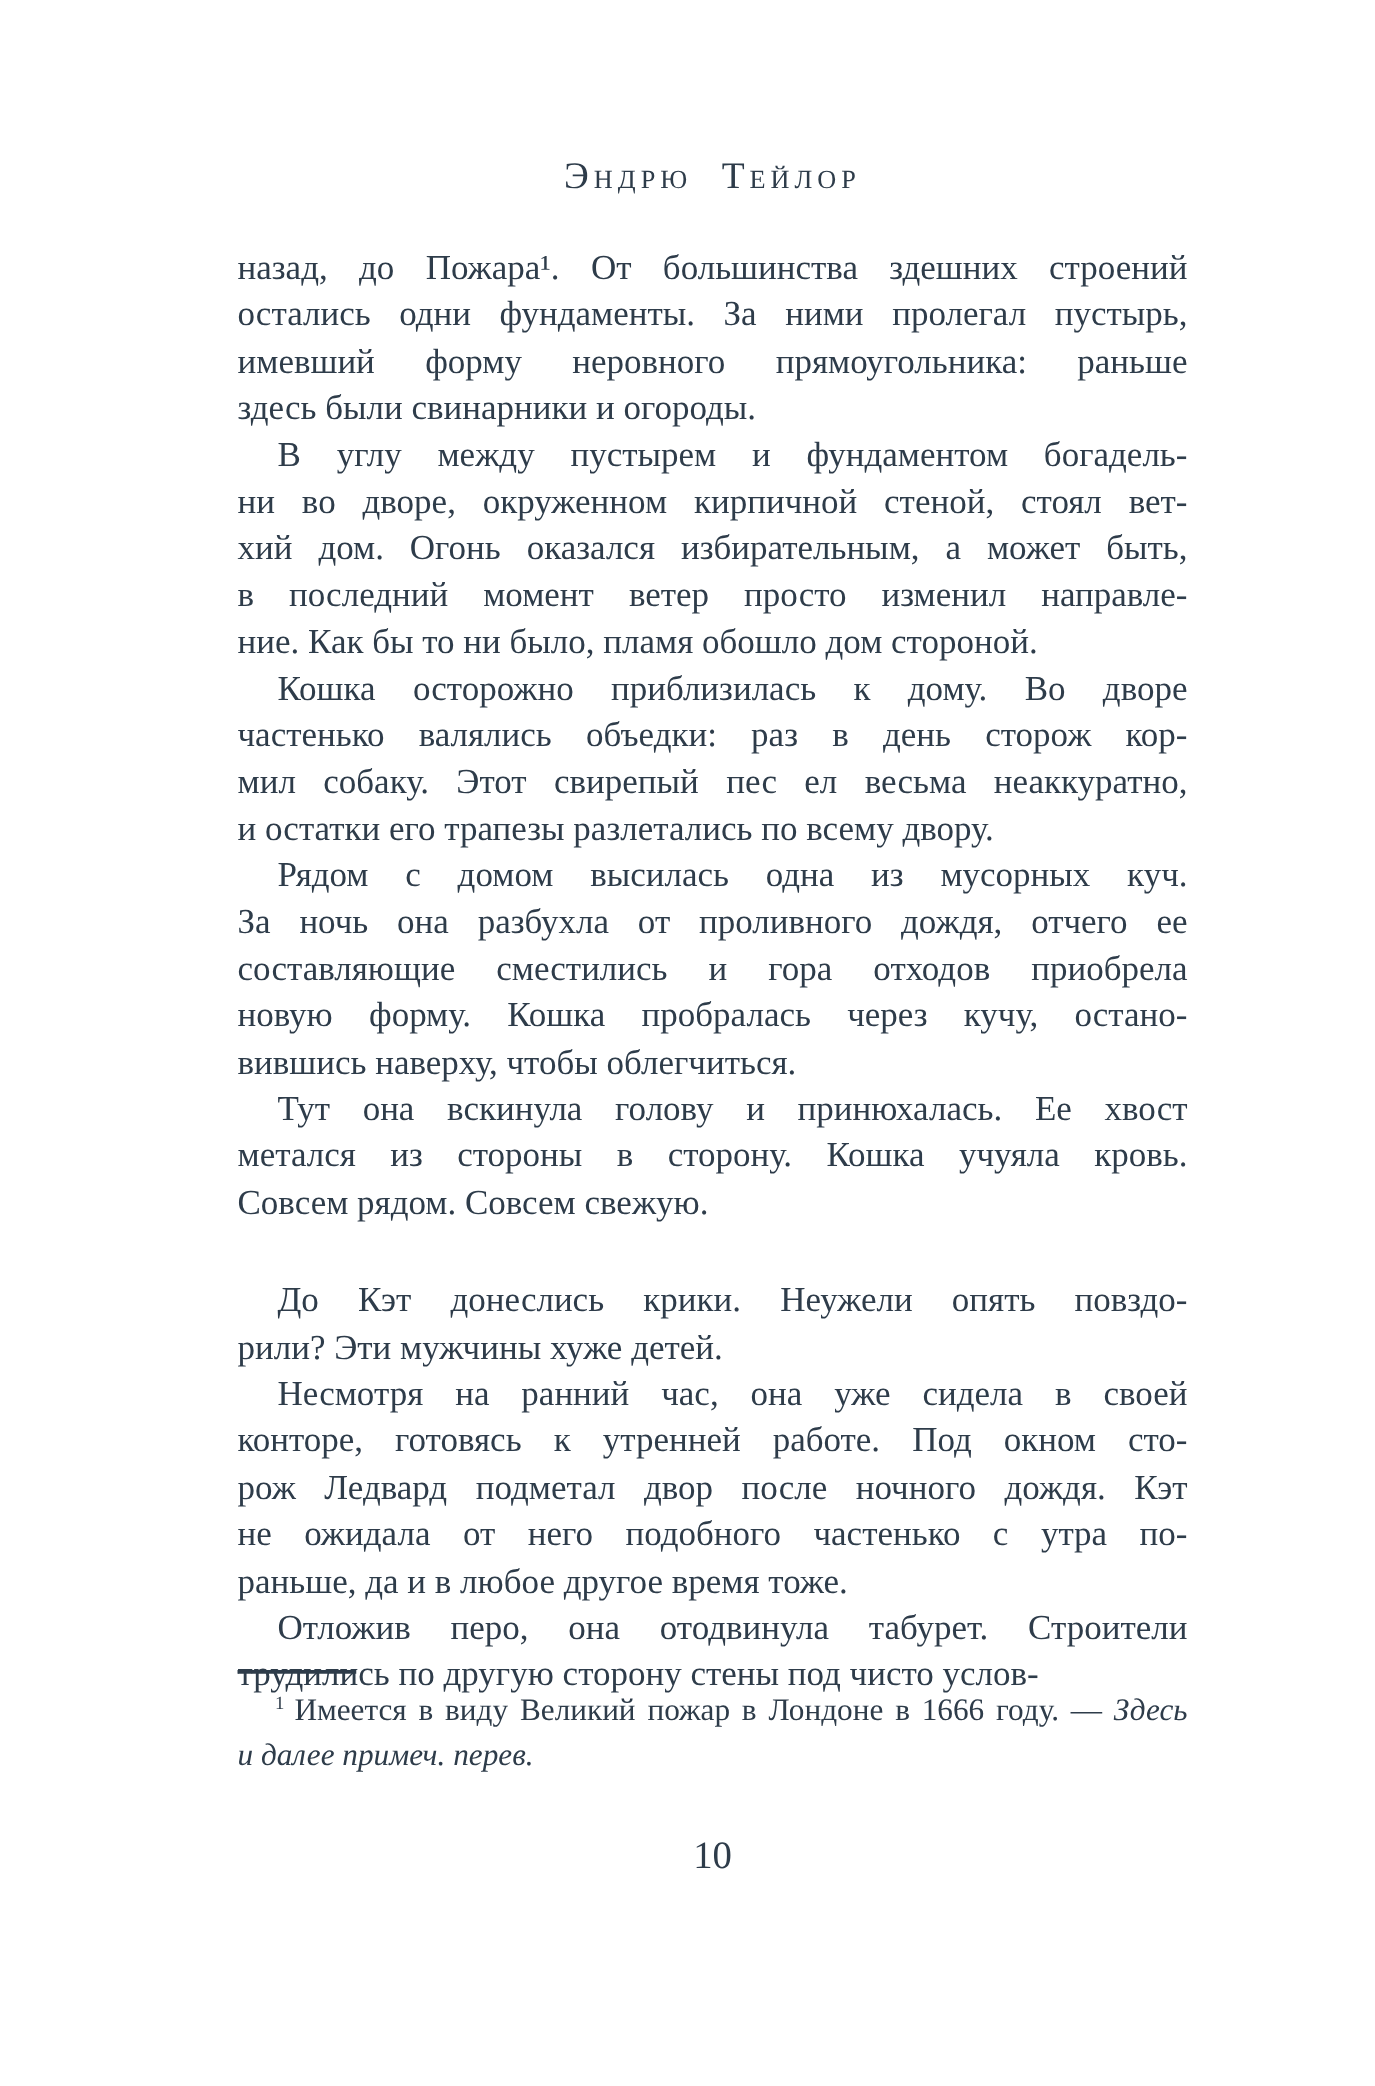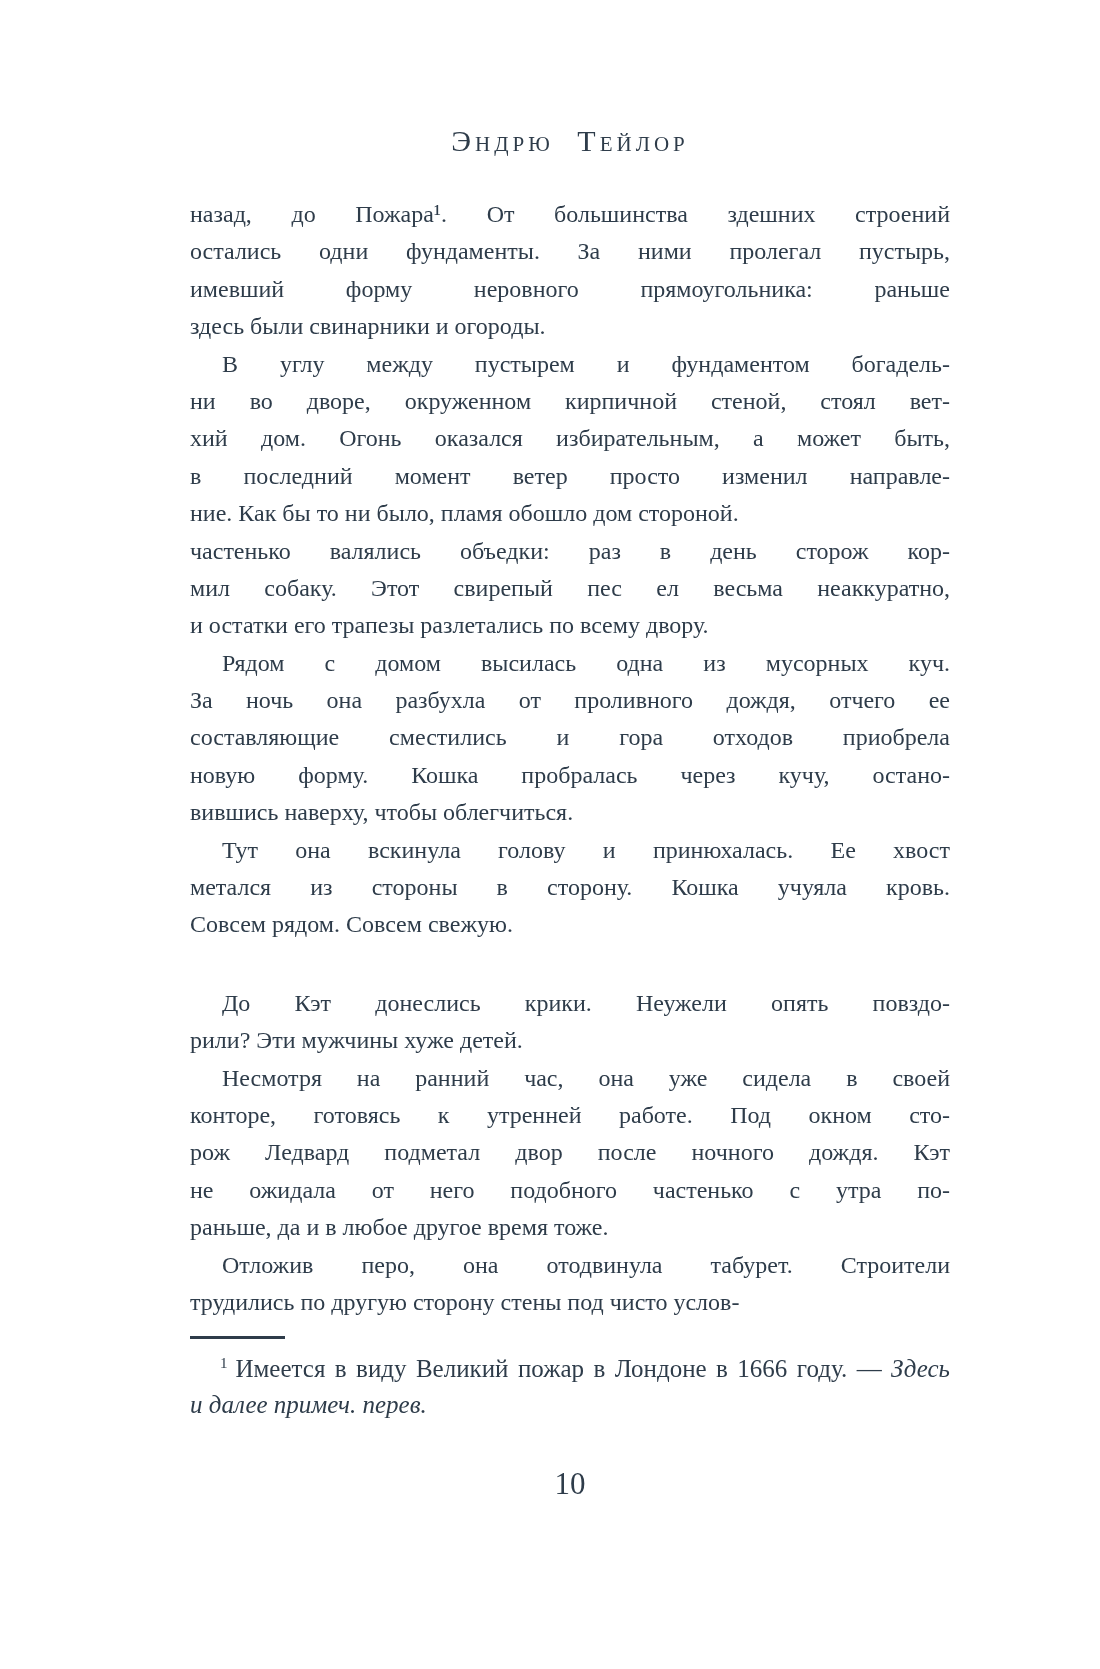--- a/index.html
+++ b/index.html
@@ -15,21 +15,21 @@
   .running-header {
     position:absolute; top:124px; left:190px; width:760px;
     text-align:center;
     font-size:30px;
     font-variant:small-caps;
     letter-spacing:4px;
     word-spacing:12px;
   }
   .body-text {
     position:absolute; top:196px; left:190px; width:760px;
-    font-size:24px;
+    font-size:28px;
   }
   .para { margin:0; }
   .para.space-before { margin-top:41px; }
   .line {
     height:37.4px; line-height:37.4px;
     text-align:justify; text-align-last:justify;
     white-space:normal; overflow:visible;
   }
   .line.last { text-align:right; text-align-last:left; }
   .line.indented { text-indent:32px; }
@@ -72,20 +72,21 @@
         <div class="line last">здесь были свинарники и огороды.</div>
       </div>
       <div class="para">
         <div class="line indented">В углу между пустырем и фундаментом богадель-</div>
         <div class="line">ни во дворе, окруженном кирпичной стеной, стоял вет-</div>
         <div class="line">хий дом. Огонь оказался избирательным, а может быть,</div>
         <div class="line">в последний момент ветер просто изменил направле-</div>
         <div class="line last">ние. Как бы то ни было, пламя обошло дом стороной.</div>
       </div>
       <div class="para">
+        <div class="line indented">Кошка осторожно приблизилась к дому. Во дворе</div>
         <div class="line">частенько валялись объедки: раз в день сторож кор-</div>
         <div class="line">мил собаку. Этот свирепый пес ел весьма неаккуратно,</div>
         <div class="line last">и остатки его трапезы разлетались по всему двору.</div>
       </div>
       <div class="para">
         <div class="line indented">Рядом с домом высилась одна из мусорных куч.</div>
         <div class="line">За ночь она разбухла от проливного дождя, отчего ее</div>
         <div class="line">составляющие сместились и гора отходов приобрела</div>
         <div class="line">новую форму. Кошка пробралась через кучу, остано-</div>
         <div class="line last">вившись наверху, чтобы облегчиться.</div>

